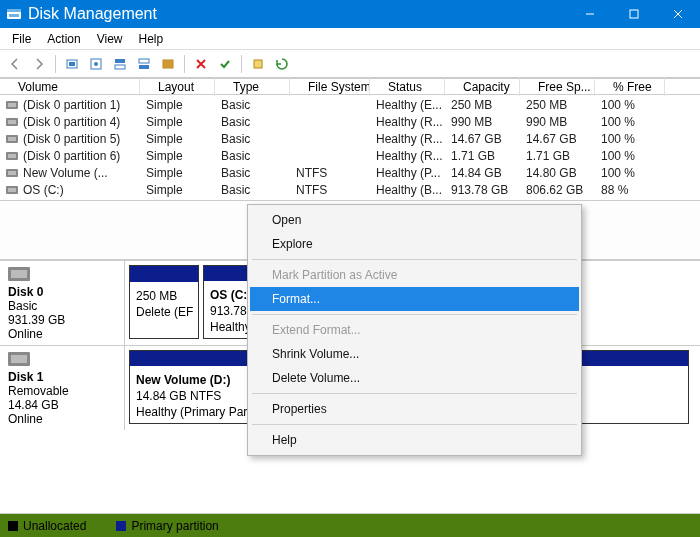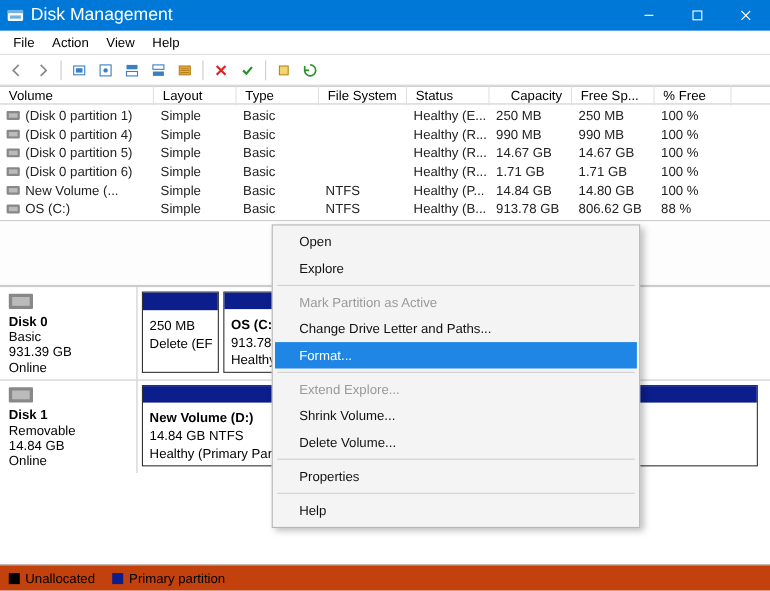--- a/index.html
+++ b/index.html
@@ -10,41 +10,41 @@
 .winbtn { width: 44px; height: 28px; display: flex; align-items: center; justify-content: center; color: #fff; }
 .winbtn svg { width: 10px; height: 10px; }
 .menubar { height: 22px; display: flex; align-items: center; padding: 0 4px; border-bottom: 1px solid #ddd; background:#fff; }
 .menubar span { padding: 2px 8px; }
 .toolbar { height: 28px; display: flex; align-items: center; padding: 0 4px; gap: 2px; border-bottom: 1px solid #ccc; }
 .tbtn { width: 22px; height: 22px; display: flex; align-items: center; justify-content: center; border: 1px solid transparent; }
 .tbtn svg { width: 14px; height: 14px; }
 .tsep { width: 1px; height: 18px; background: #ccc; margin: 0 3px; }
 .table-head, .table-row { display: flex; align-items: center; height: 17px; }
 .table-head { border-top: 1px solid #ccc; border-bottom: 1px solid #ccc; background: #fff; }
-.table-head .cell { border-right: 1px solid #e1e1e1; padding: 2px 8px; white-space: nowrap; overflow: hidden; color:#000; }
+.table-head .cell { border-right: 1px solid #e1e1e1; padding: 2px 18px; white-space: nowrap; overflow: hidden; color:#000; }
 .table-row .cell { padding: 1px 6px; white-space: nowrap; overflow: hidden; color:#222; height:17px; display:flex; align-items:center; }
 .c-vol { width: 140px; } .c-lay { width: 75px; } .c-type { width: 75px; } .c-fs { width: 80px; }
 .c-stat { width: 75px; } .c-cap { width: 75px; text-align: right; } .c-free { width: 75px; } .c-pct { width: 70px; }
 .volblk { padding-top: 1px; }
 .vicon { display:inline-block; width:12px; height:8px; background:#888; border-radius:1px; margin-right:5px; position:relative; }
 .vicon::after { content:""; position:absolute; left:2px; top:2px; width:8px; height:4px; background:#bbb; }
 .divider-gap { height: 60px; border-top: 1px solid #ccc; border-bottom: 1px solid #ccc; margin-top: 2px; background:#fdfdfd; }
 
 .diskpanel { display:flex; border-top:1px solid #ccc; }
 .diskpanel + .diskpanel { }
 .diskinfo { width: 125px; padding: 6px 8px; border-right: 1px solid #ccc; }
 .diskicon { width: 22px; height: 14px; background:#888; display:block; margin-bottom:4px; border-radius:1px; position:relative; }
 .diskicon::after { content:""; position:absolute; left:3px; top:3px; width:16px; height:8px; background:#bbb; }
 .partstrip { flex:1; display:flex; gap:4px; padding:4px 4px 6px 4px; overflow:hidden; }
 .part { border:1px solid #333; display:flex; flex-direction:column; }
 .part .pbar { height:16px; background:#0b1e8c; }
 .part .pbody { padding:6px 6px; line-height:1.35; white-space:nowrap; overflow:hidden; }
 .part .pbody b { font-weight:600; }
 
-.legend { border-top:1px solid #ccc; height: 24px; display:flex; align-items:center; gap:16px; padding:0 8px; background:#c2410c; position:absolute; bottom:0; left:0; right:0; }
+.legend { border-top:1px solid #ccc; height: 24px; display:flex; align-items:center; gap:30px; padding:0 8px; background:#4d7c0f; position:absolute; bottom:0; left:0; right:0; }
 .legend .sw { width:10px; height:10px; display:inline-block; margin-right:5px; vertical-align:middle; }
 
 .ctxmenu { position:absolute; left:247px; top:204px; width:335px; background:#f4f4f4; border:1px solid #b7b7b7; box-shadow:3px 3px 6px rgba(0,0,0,.25); padding:3px 2px; z-index:50; }
 .ctxmenu .mi { padding:5px 22px; color:#111; }
 .ctxmenu .mi.disabled { color:#9a9a9a; }
 .ctxmenu .mi.hl { background:#1f86e6; color:#fff; }
 .ctxmenu hr { border:none; border-top:1px solid #d0d0d0; margin:3px 2px; }
 </style>
 </head>
 <body>
@@ -282,23 +282,22 @@
 <div class="legend">
   <span><span class="sw" style="background:#000"></span><span>Unallocated</span></span>
   <span><span class="sw" style="background:#0b1e8c"></span><span>Primary partition</span></span>
 </div>
 
 <div class="ctxmenu">
   <div class="mi">Open</div>
   <div class="mi">Explore</div>
   <hr>
   <div class="mi disabled">Mark Partition as Active</div>
-  <div class="mi">Change Drive Letter and Paths...</div>
   <div class="mi hl">Format...</div>
   <hr>
-  <div class="mi disabled">Extend Explore...</div>
+  <div class="mi disabled">Extend Format...</div>
   <div class="mi">Shrink Volume...</div>
   <div class="mi">Delete Volume...</div>
   <hr>
   <div class="mi">Properties</div>
   <hr>
   <div class="mi">Help</div>
 </div>
 
 </body></html>

